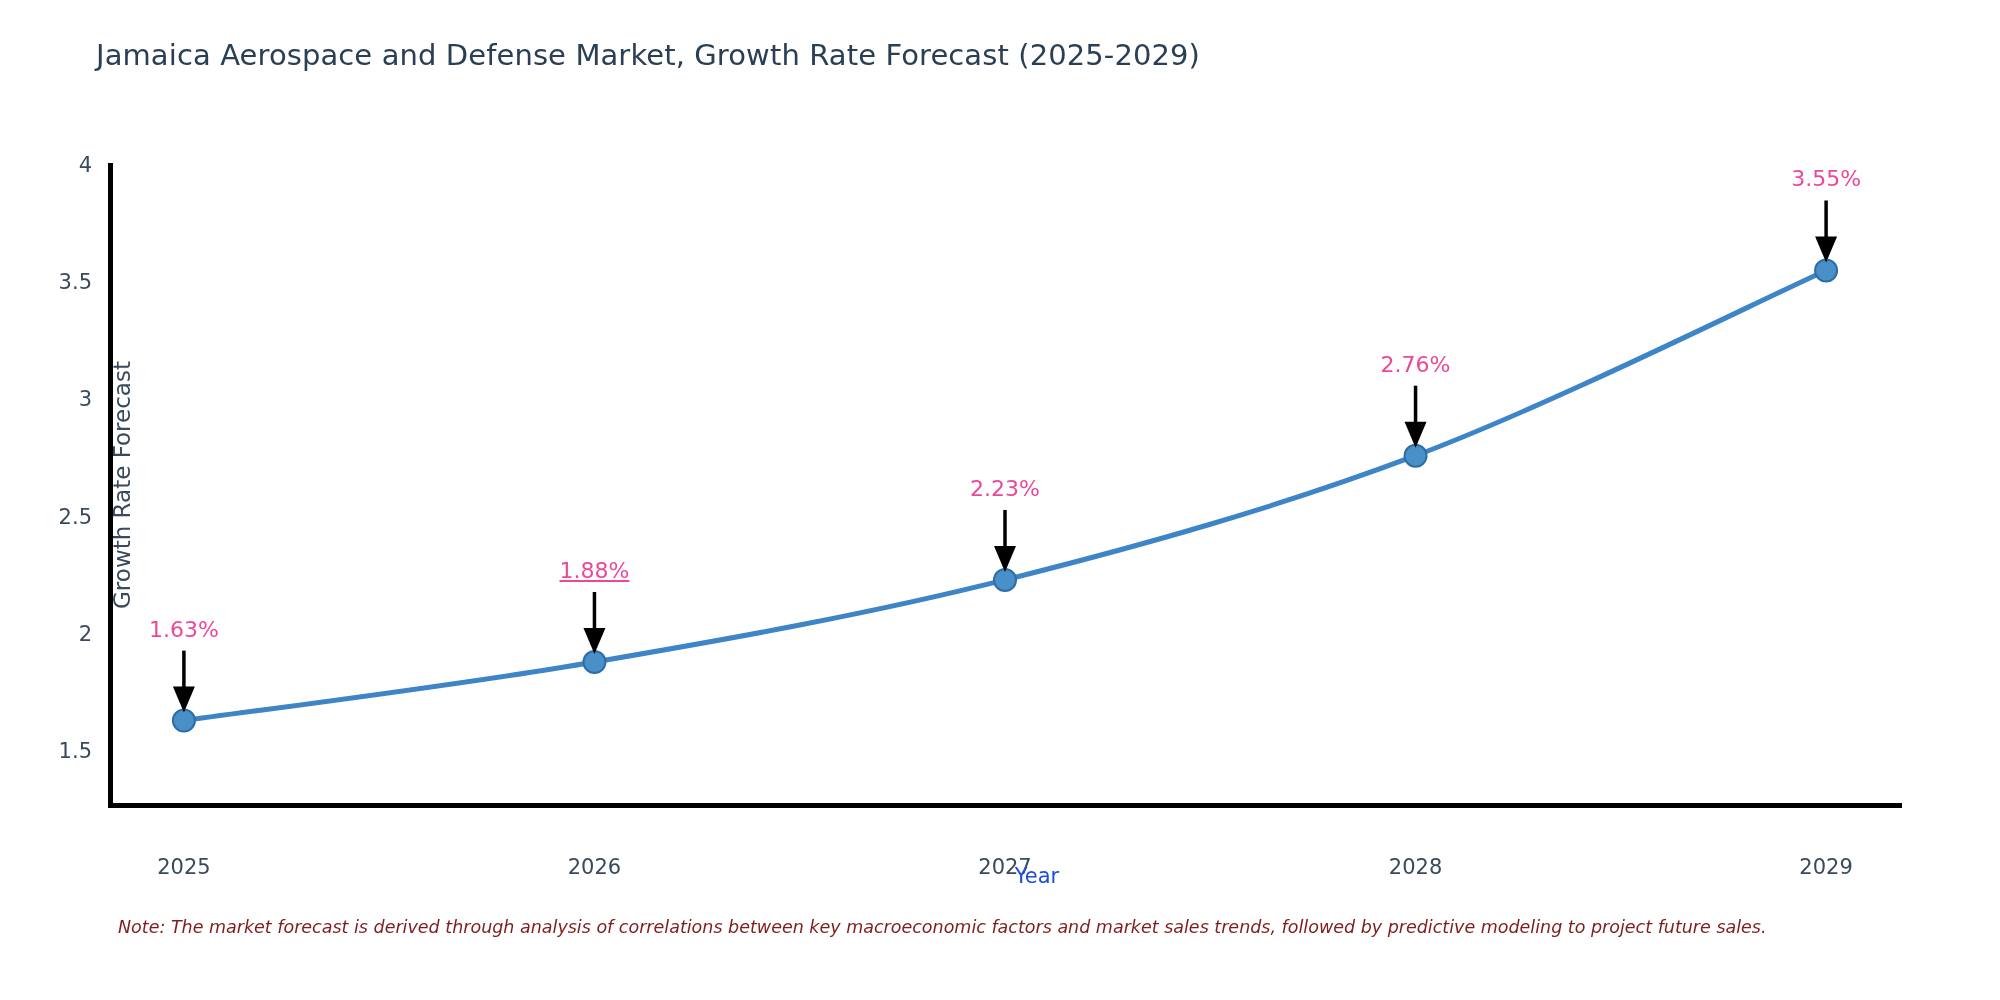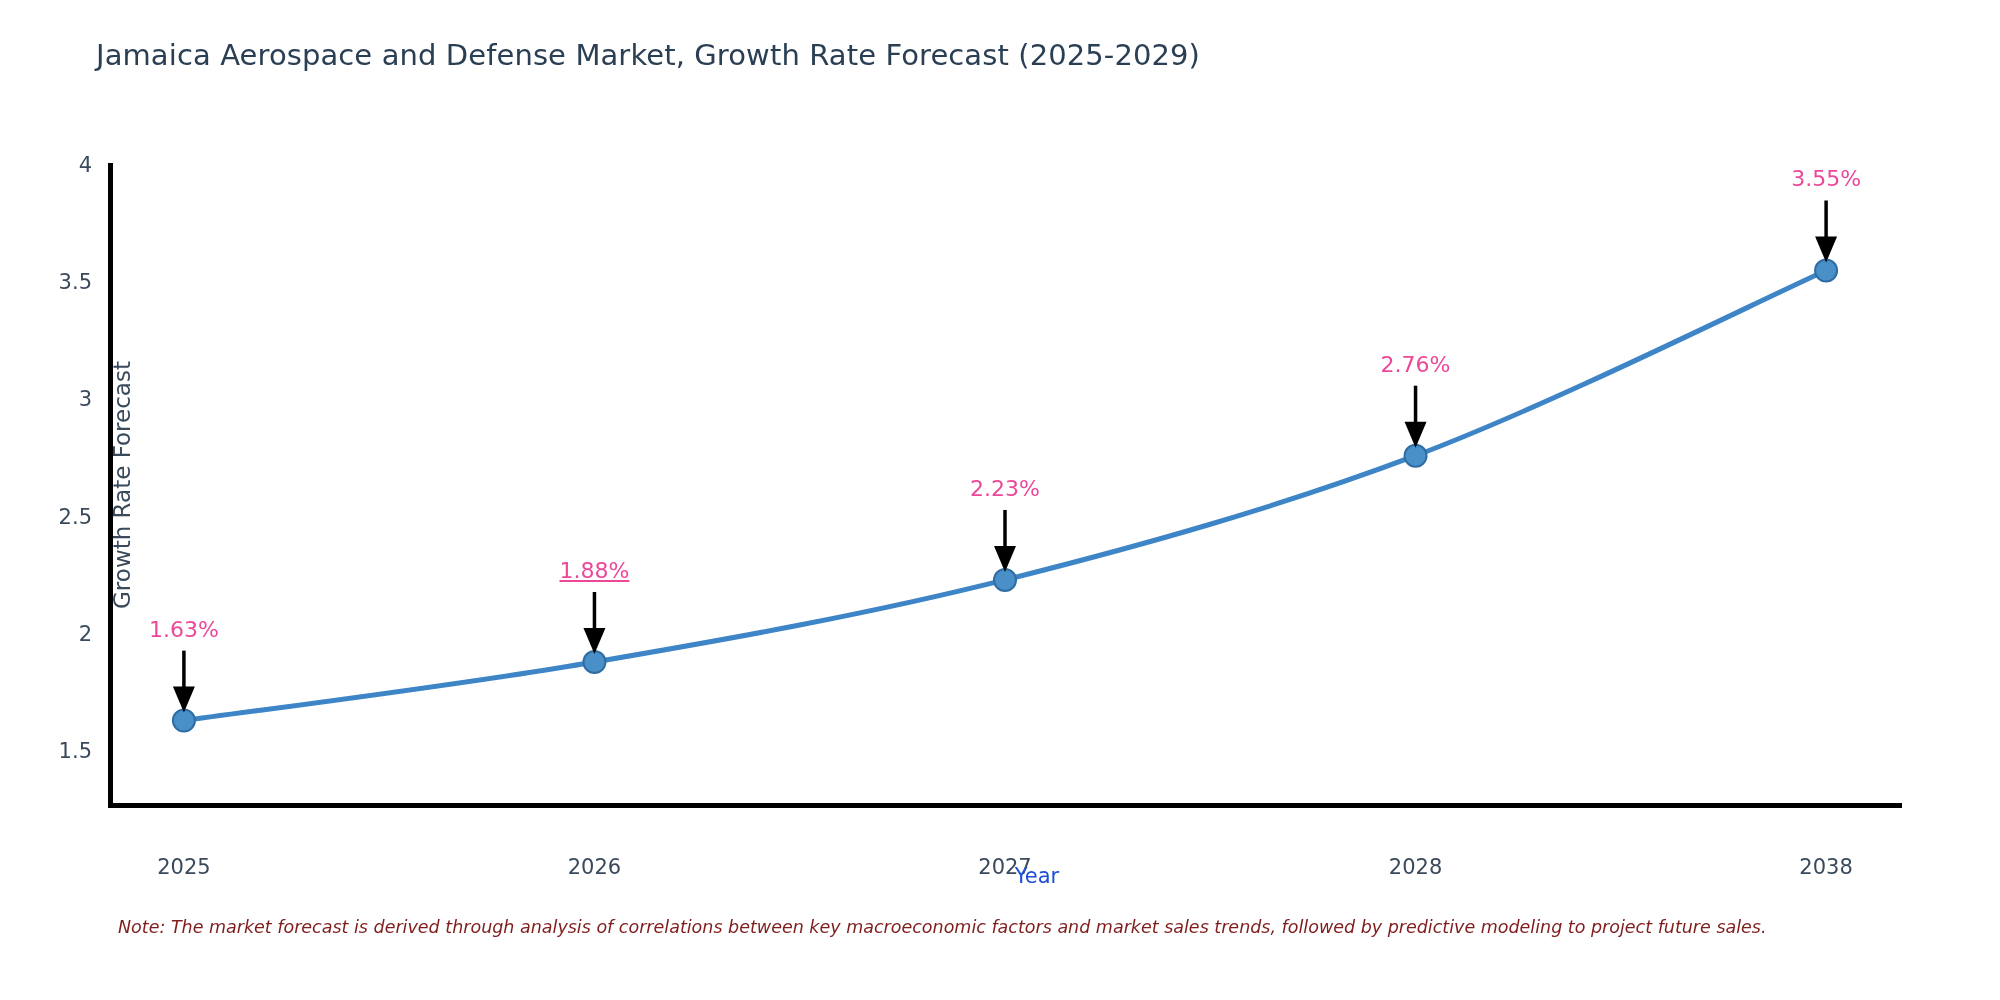--- a/index.html
+++ b/index.html
@@ -178,21 +178,21 @@
       </div>
       <div class="y-tick-wrap" style="top: 165px;">
         <div class="y-tick-label">4</div>
       </div>
     </div>
   <div id="x-ticks">
       <div class="x-tick-label" style="left: 183.899px;">2025</div>
       <div class="x-tick-label" style="left: 594.45px;">2026</div>
       <div class="x-tick-label" style="left: 1005px;">2027</div>
       <div class="x-tick-label" style="left: 1415.55px;">2028</div>
-      <div class="x-tick-label" style="left: 1826.1px;">2038</div>
+      <div class="x-tick-label" style="left: 1826.1px;">2029</div>
     </div>
 
   <div id="x-axis-title">Year</div>
 
   <div id="plot-area">
     <svg id="plot-svg" viewBox="0 0 1790 640" preserveAspectRatio="none">
         <path d="M 73.90 555.60 C 142.32 545.84, 347.60 520.44, 484.45 497.00 C 621.30 473.55, 758.15 449.33, 895.00 414.95 C 1031.85 380.56, 1168.70 342.27, 1305.55 290.70 C 1442.40 239.12, 1647.68 136.36, 1716.10 105.49" fill="none" stroke="#3d85c6" stroke-width="5" stroke-linecap="round" stroke-linejoin="round"></path>
         <circle cx="73.90" cy="555.60" r="11" fill="#4a90c8" stroke="#2e6da4" stroke-width="2"></circle>
         <line x1="73.90" y1="485.60" x2="73.90" y2="527.60" stroke="#000000" stroke-width="3.5"></line>
         <polygon points="62.90,521.60 84.90,521.60 73.90,547.60" fill="#000000"></polygon>

